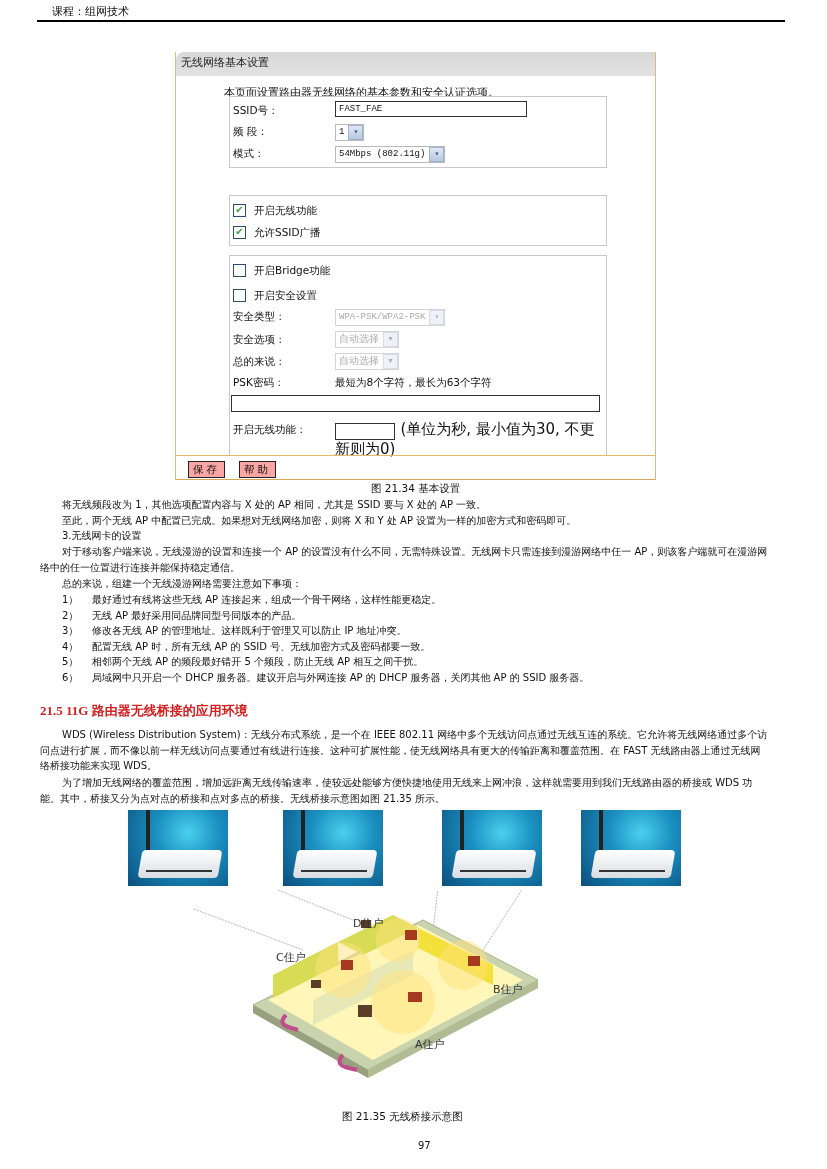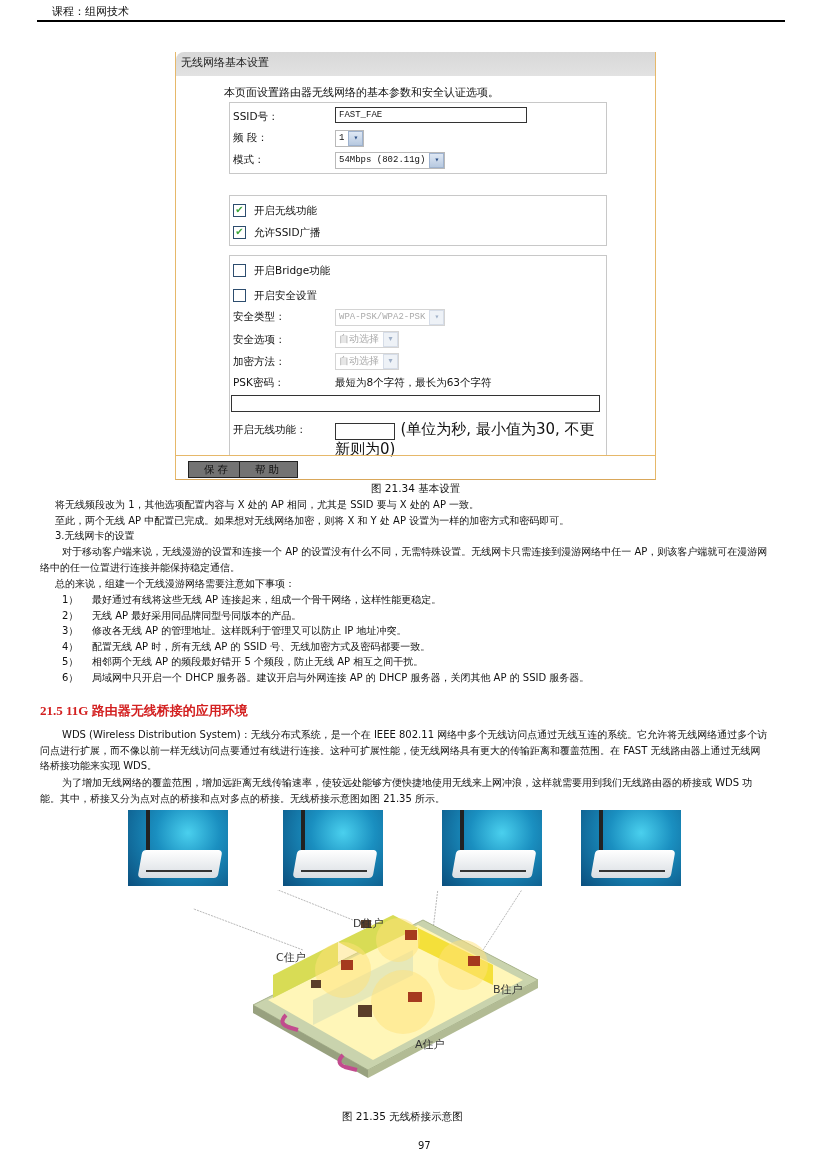--- a/index.html
+++ b/index.html
@@ -10,21 +10,21 @@
   .header-rule { position: absolute; left: 37px; top: 20px; width: 748px; height: 2px; background: #000; }
 
   
   .panel { position: absolute; left: 175px; top: 52px; width: 481px; height: 428px; background: #fff;
            border-left: 1px solid #e6b86a; border-right: 1px solid #e6b86a; border-bottom: 1px solid #d9a75a; }
   .panel-title { height: 24px; background: linear-gradient(#d8d8d8, #e2e2e2); border-top-left-radius: 8px;
                  font-size: 11px; line-height: 21px; padding-left: 5px; color: #222; }
   .panel-intro { position: absolute; left: 48px; top: 33px; font-size: 11px; color: #111; }
 
   .group { position: absolute; left: 53px; border: 1px solid #c8c8c8; background: #fff; }
-  .g1 { top: 50px; width: 378px; height: 72px; }
+  .g1 { top: 44px; width: 378px; height: 72px; }
   .g2 { top: 143px; width: 378px; height: 51px; }
   .g3 { top: 203px; width: 378px; height: 201px; }
 
   .row { position: absolute; left: 0; width: 100%; height: 18px; font-size: 11px; line-height: 18px; }
   .lbl { position: absolute; left: 3px; font-family: "DejaVu Sans", sans-serif; font-size: 10.5px; }
   .val { position: absolute; left: 105px; }
 
   .txt-input { height: 16px; border: 1px solid #333; background: #fff; font-family: "Liberation Mono", monospace;
                font-size: 9px; line-height: 14px; padding-left: 3px; }
   .select { display: inline-flex; align-items: center; height: 17px; border: 1px solid #b9b9b9; background: #fff;
@@ -38,26 +38,26 @@
   .chk-row { position: absolute; left: 3px; font-size: 10.5px; line-height: 16px; display: flex; align-items: center; }
   .chk { width: 13px; height: 13px; border: 1px solid #2d4d6e; background: #fff; margin-right: 8px; display: flex;
          align-items: center; justify-content: center; font-size: 10px; color: #3aa63a; font-weight: bold; }
 
   .hint { font-size: 10.5px; }
   .psk-input { position: absolute; left: 1px; top: 139px; width: 369px; height: 17px; border: 1px solid #333; background: #fff; }
   .rekey-input { width: 60px; height: 17px; border: 1px solid #333; background: #fff; display: inline-block; vertical-align: middle; }
   .rekey-hint { font-size: 15px; margin-left: 2px; }
 
   .panel-footer { position: absolute; left: 0; top: 403px; width: 100%; height: 24px; border-top: 1px solid #e6b86a; }
-  .btn { position: absolute; top: 5px; height: 17px; border: 1px solid #222; background: #737373; font-size: 10.5px;
-         line-height: 15px; padding: 0 15px; letter-spacing: 3px; }
+  .btn { position: absolute; top: 5px; height: 17px; border: 1px solid #222; background: #fca5a5; font-size: 10.5px;
+         line-height: 15px; padding: 0 4px; letter-spacing: 3px; }
 
   .caption { position: absolute; font-size: 10.5px; color: #111; }
 
-  .para { position: absolute; left: 55px; width: 705px; font-size: 10px; line-height: 15.5px; color: #111; }
+  .para { position: absolute; left: 62px; width: 705px; font-size: 10px; line-height: 15.5px; color: #111; }
   .para.flush { left: 40px; width: 728px; text-indent: 22px; }
   .list { position: absolute; left: 62px; width: 705px; font-size: 10px; line-height: 15.5px; }
   .list li { list-style: none; display: flex; }
   .list .num { width: 30px; }
 
   .section-title { position: absolute; left: 40px; top: 702px; font-size: 13px; font-weight: bold; color: #d32020;
                    font-family: "Liberation Serif", serif; }
 
   .router-img { position: absolute; top: 810px; width: 100px; height: 76px;
                 background: radial-gradient(circle at 60% 30%, #4ad0ee 0%, #1a8fc0 40%, #0b4f7e 100%); overflow: hidden; }
@@ -140,21 +140,21 @@
     <div class="row" style="top:74px;">
       <span class="lbl">安全选项：</span>
       <span class="val">
         <span class="select disabled" style="font-family:'DejaVu Sans',sans-serif;font-size:10px;">
           <span>自动选择</span>
           <span class="arrow">▾</span>
         </span>
       </span>
     </div>
     <div class="row" style="top:96px;">
-      <span class="lbl">加密方法：</span>
+      <span class="lbl">总的来说：</span>
       <span class="val">
         <span class="select disabled" style="font-family:'DejaVu Sans',sans-serif;font-size:10px;">
           <span>自动选择</span>
           <span class="arrow">▾</span>
         </span>
       </span>
     </div>
     <div class="row" style="top:117px;">
       <span class="lbl">PSK密码：</span>
       <span class="val hint">最短为8个字符，最长为63个字符</span>

